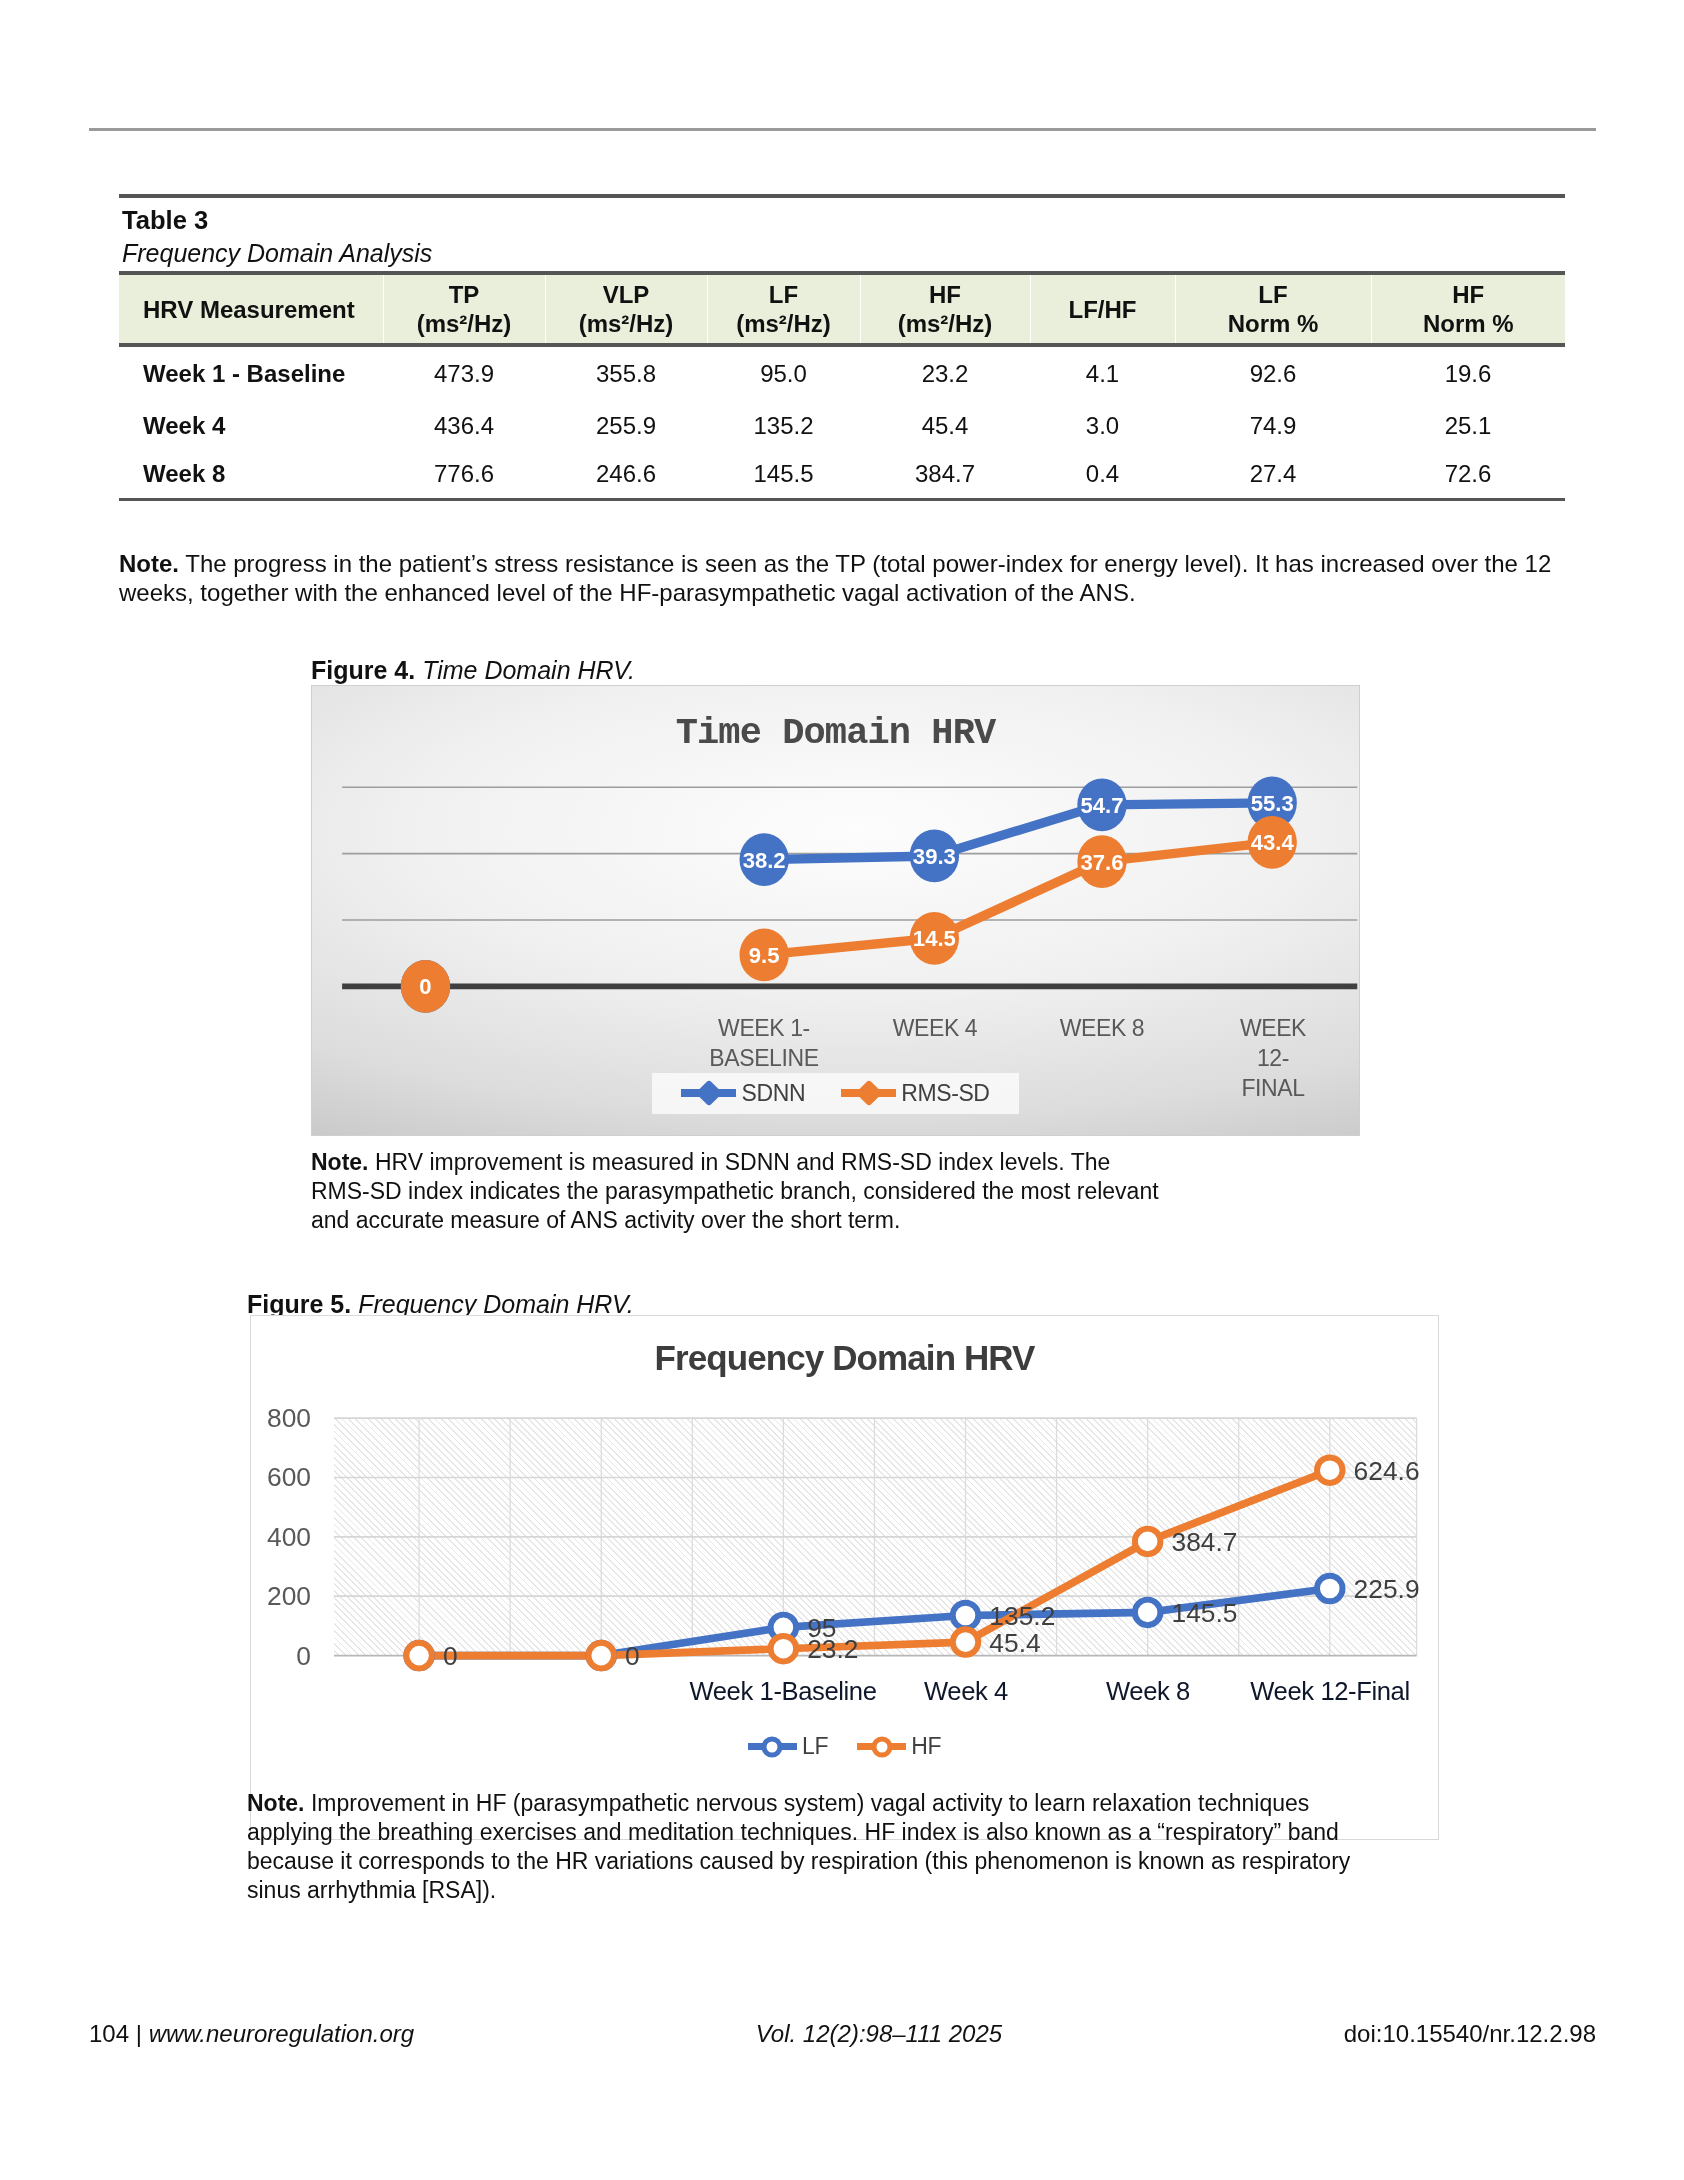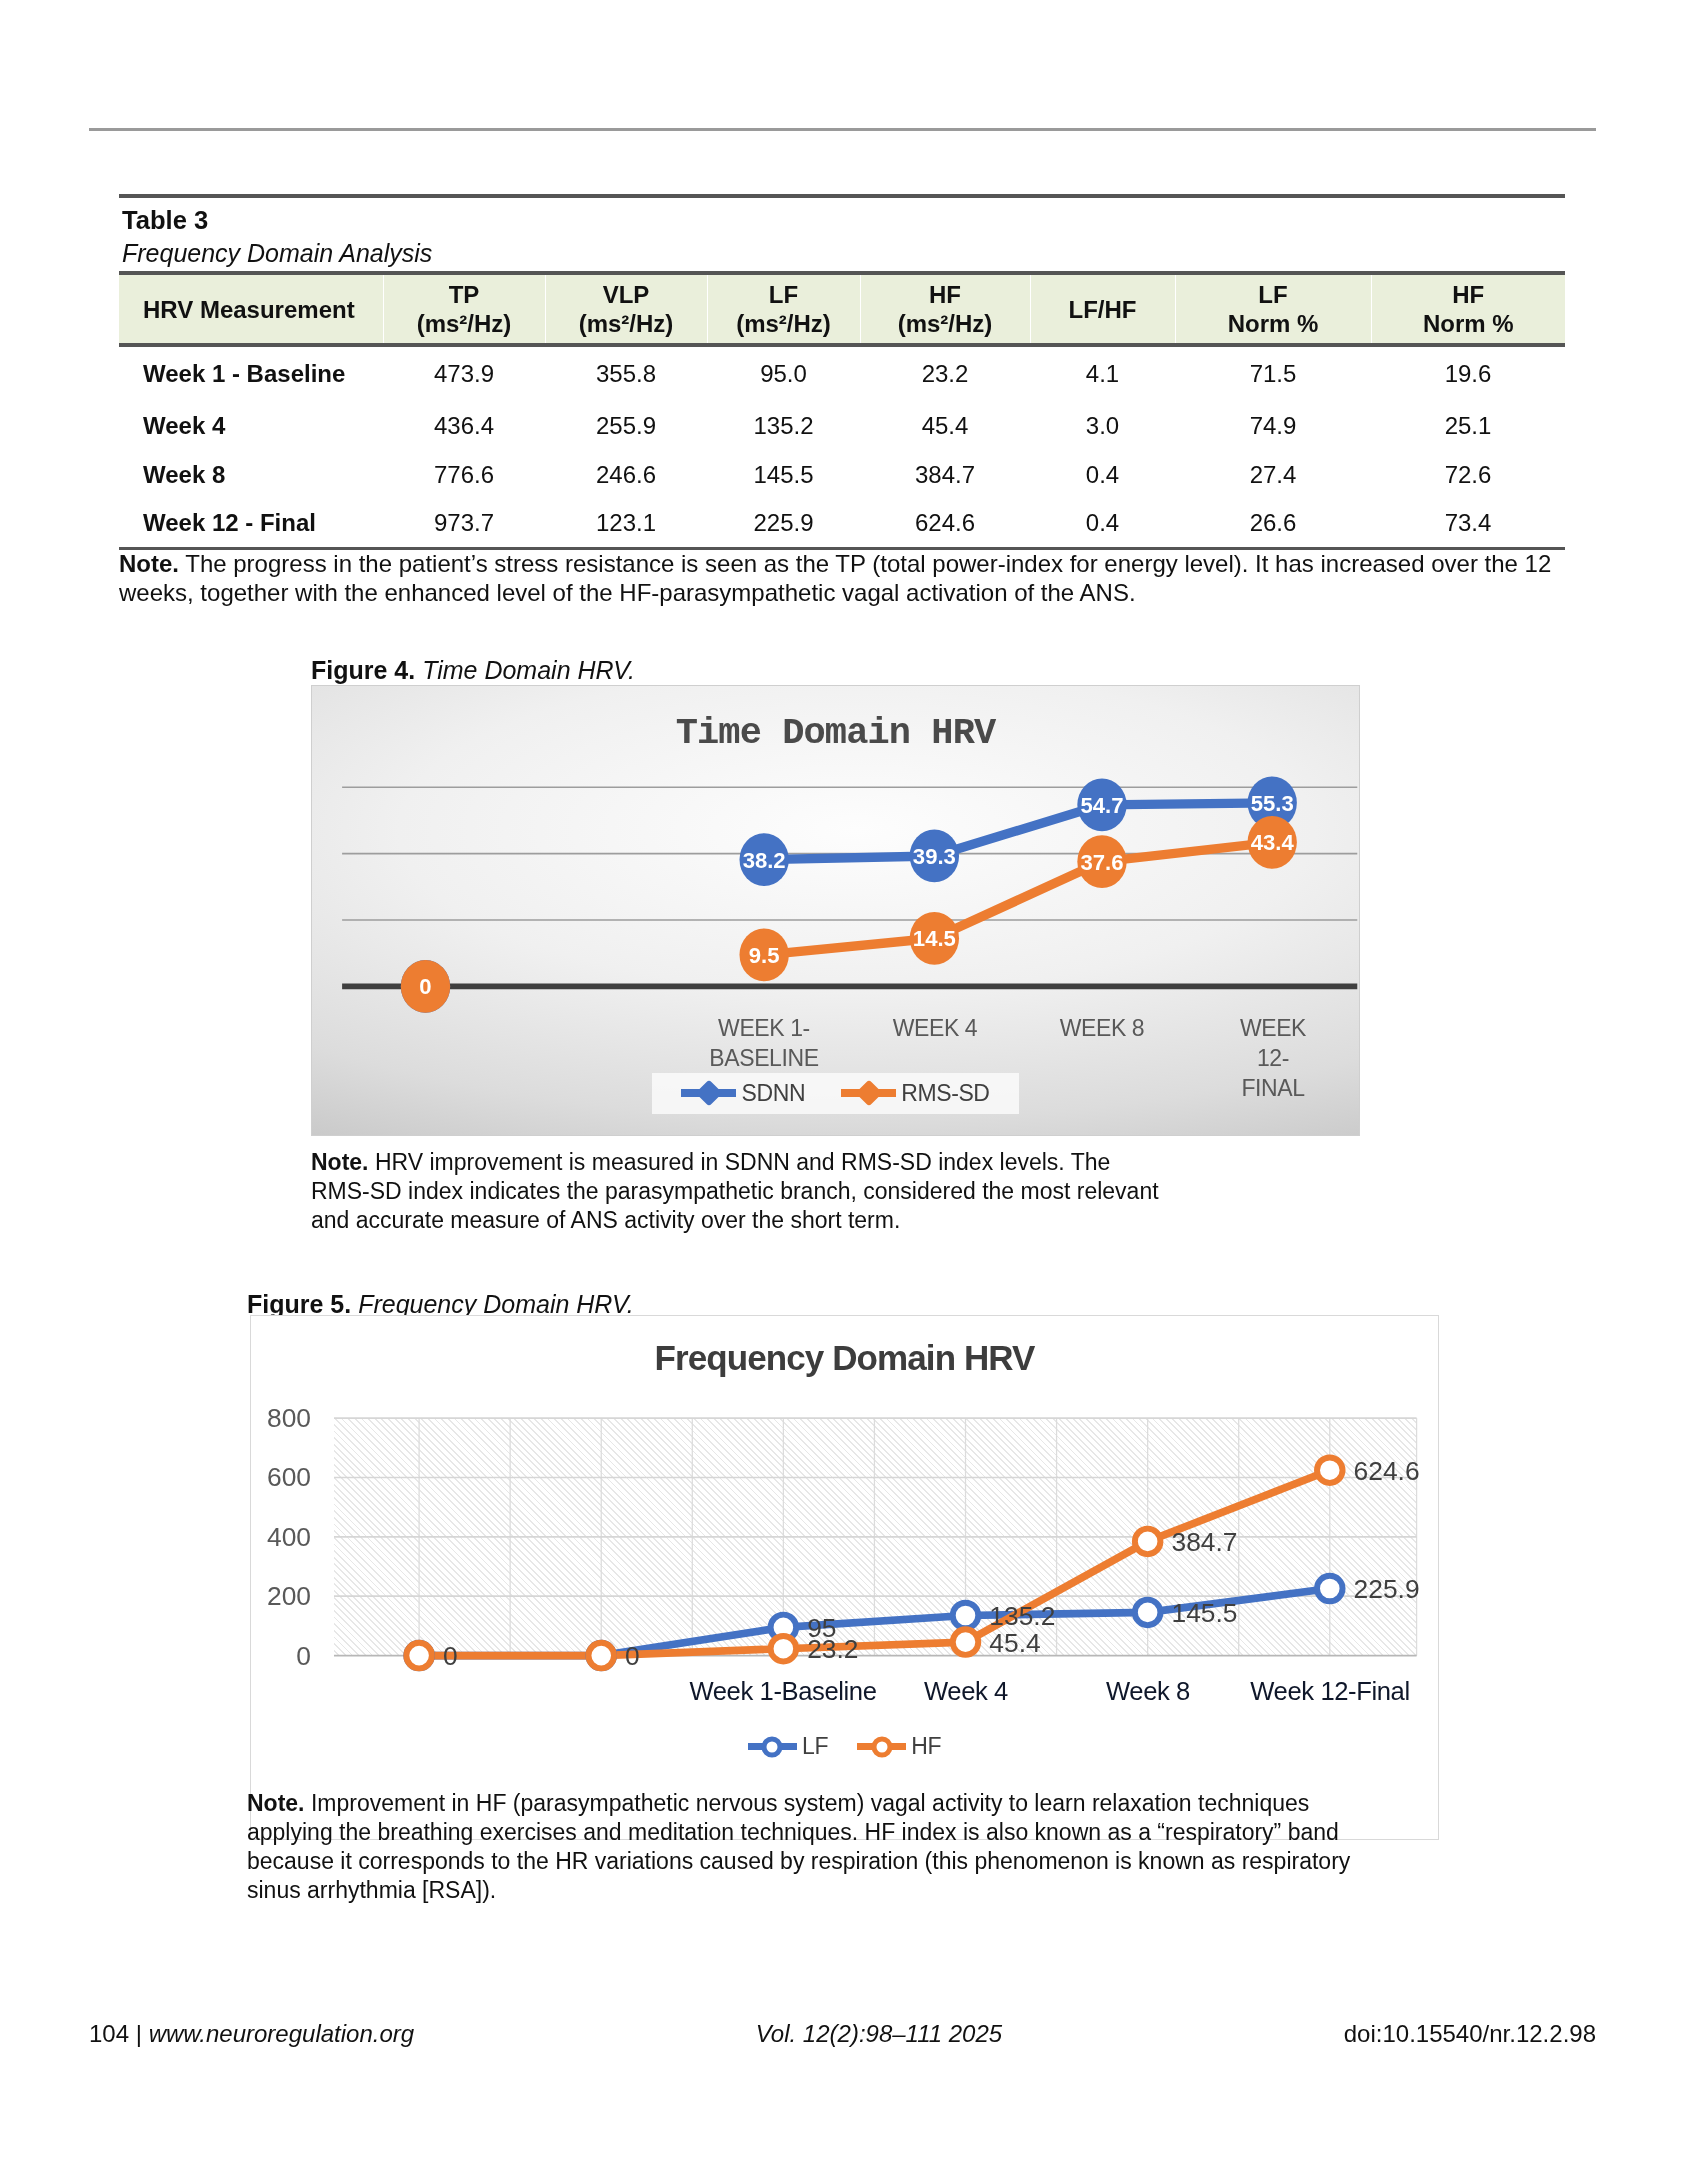--- a/index.html
+++ b/index.html
@@ -119,21 +119,21 @@
         </tr>
       </thead>
       <tbody>
         <tr>
           <th class="rowhead">Week 1 - Baseline</th>
           <td>473.9</td>
           <td>355.8</td>
           <td>95.0</td>
           <td>23.2</td>
           <td>4.1</td>
-          <td>71.5</td>
+          <td>92.6</td>
           <td>19.6</td>
         </tr>
         <tr>
           <th class="rowhead">Week 4</th>
           <td>436.4</td>
           <td>255.9</td>
           <td>135.2</td>
           <td>45.4</td>
           <td>3.0</td>
           <td>74.9</td>
@@ -141,30 +141,20 @@
         </tr>
         <tr>
           <th class="rowhead">Week 8</th>
           <td>776.6</td>
           <td>246.6</td>
           <td>145.5</td>
           <td>384.7</td>
           <td>0.4</td>
           <td>27.4</td>
           <td>72.6</td>
-        </tr>
-        <tr>
-          <th class="rowhead">Week 12 - Final</th>
-          <td>973.7</td>
-          <td>123.1</td>
-          <td>225.9</td>
-          <td>624.6</td>
-          <td>0.4</td>
-          <td>26.6</td>
-          <td>73.4</td>
         </tr>
       </tbody>
     </table>
   <p class="t3-note"><span class="note-bold">Note.</span><span> The progress in the patient’s stress resistance is seen as the TP (total power-index for energy level). It has increased over the 12 weeks, together with the enhanced level of the HF-parasympathetic vagal activation of the ANS.</span></p>
 
   <p class="figcap" style="left:311px; top:656px;"><span class="cap-b">Figure 4.</span><span class="cap-i"> Time Domain HRV.</span></p>
 
   <div class="fig4-box">
     <div class="fig4-title">Time Domain HRV</div>
     <svg class="fig4-svg" viewBox="0 0 1232 530">

